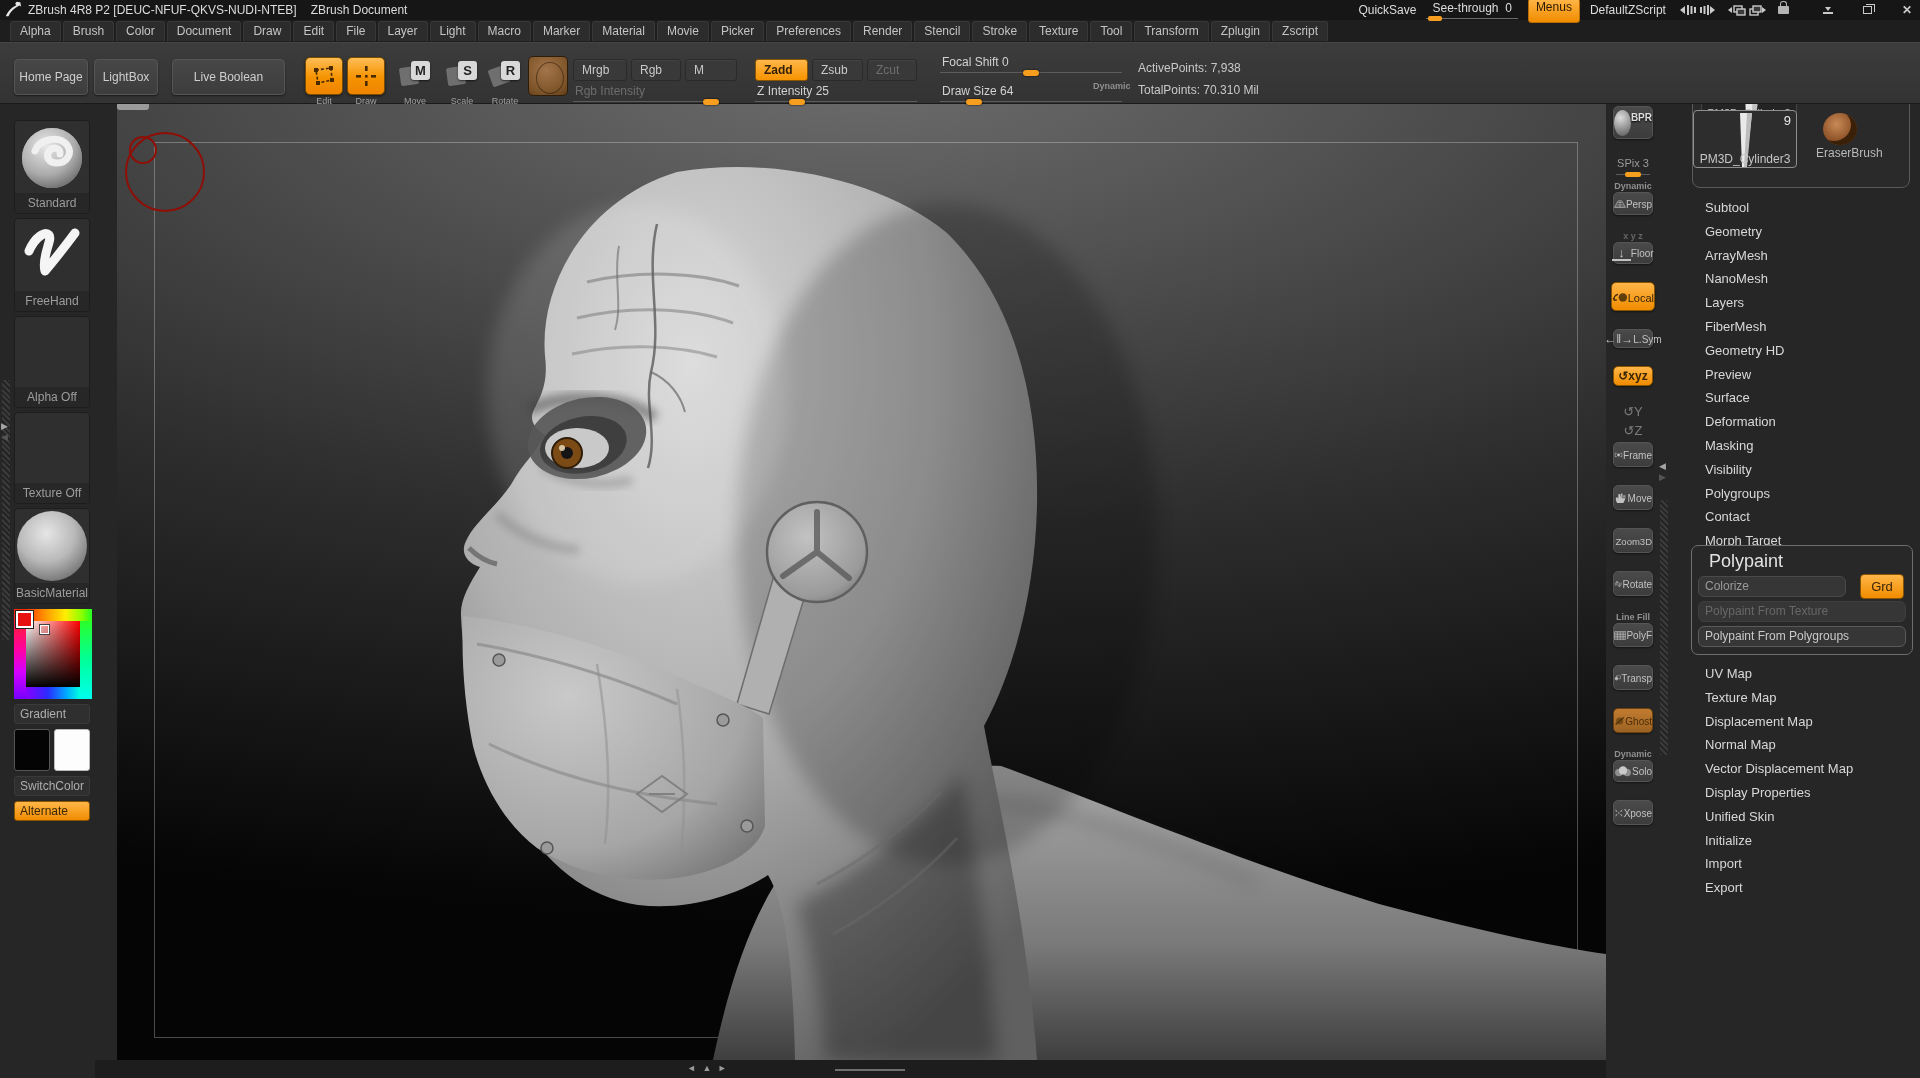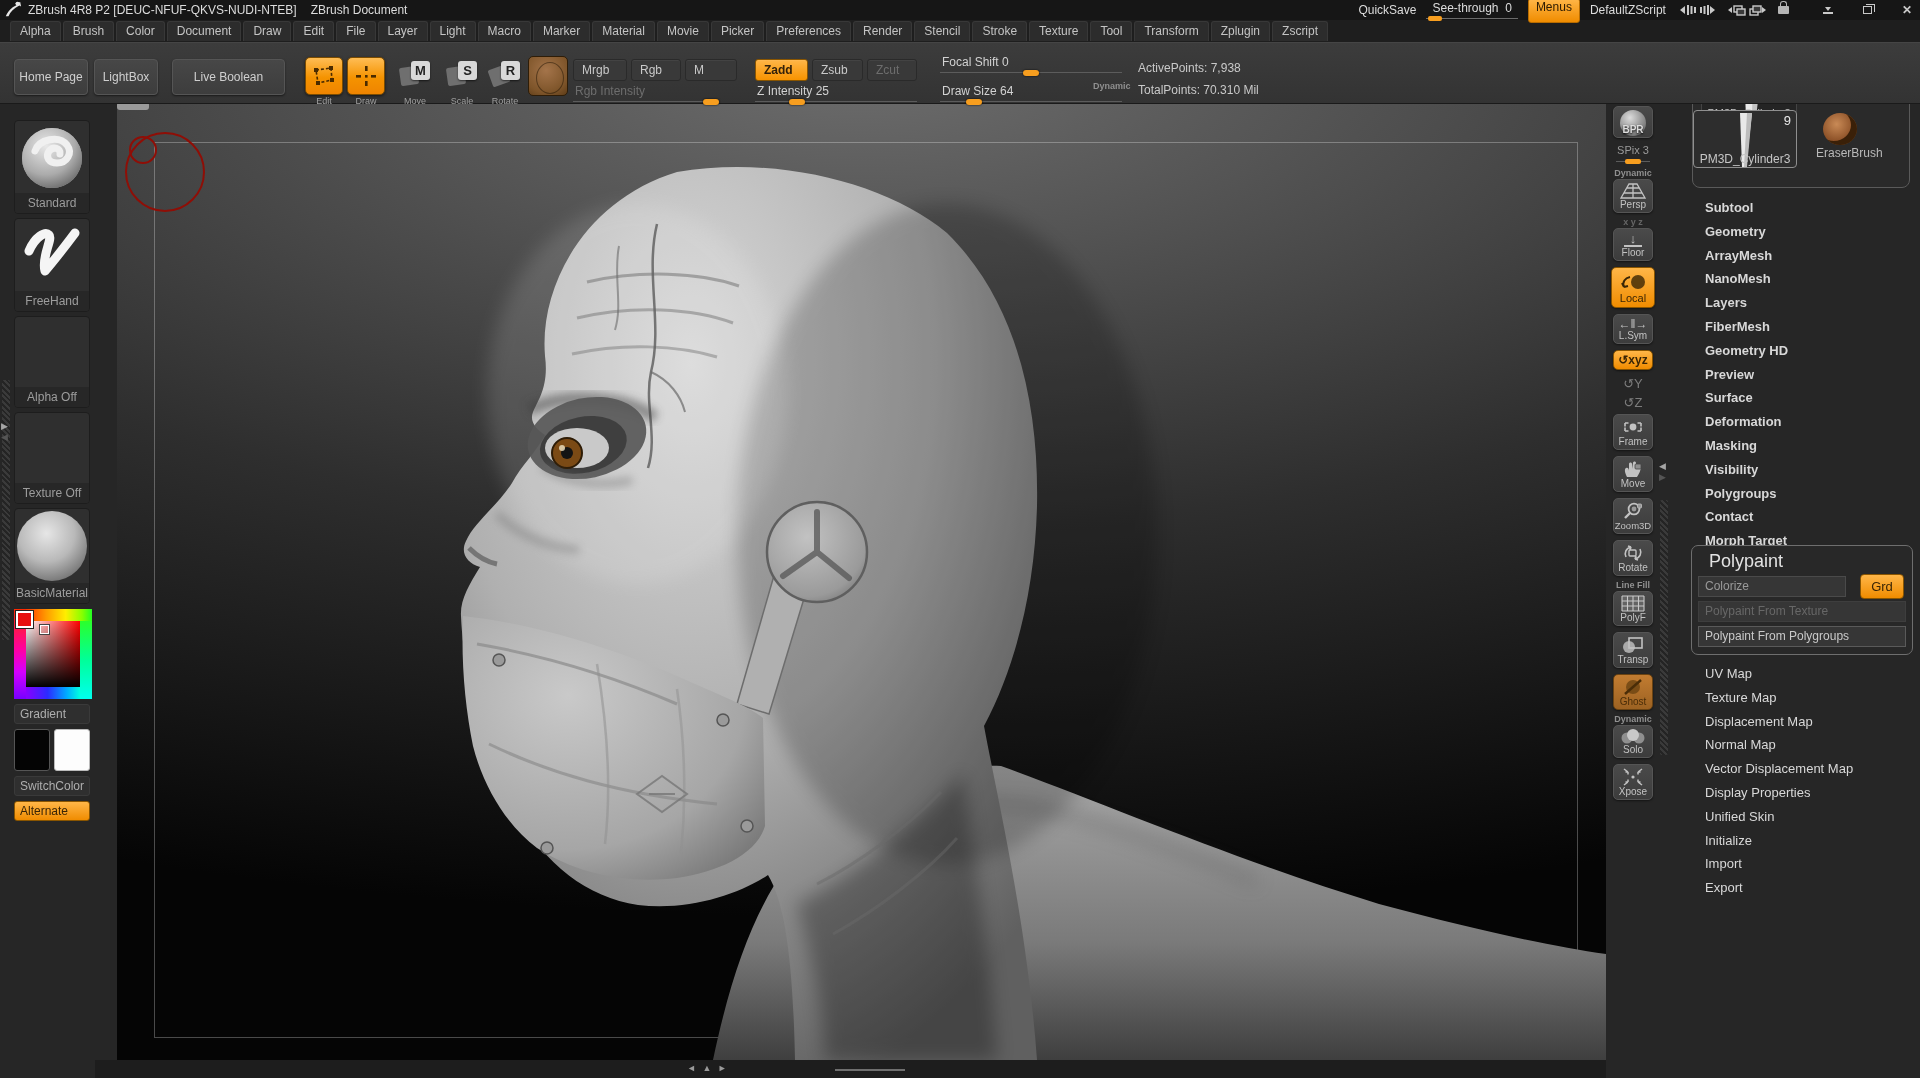--- a/index.html
+++ b/index.html
@@ -92,45 +92,45 @@
   .cursor-ring { position:absolute; border-radius:50%; border:2px solid #8f0e06; }
   #canvas-hscroll { position:absolute; left:117px; top:102px; width:32px; height:8px; background:#9a9a9a; border-radius:3px; z-index:12; }
   #bottomstrip { position:absolute; left:95px; top:1060px; width:1511px; height:18px; background:#1d1d1d; z-index:11;
      color:#8a8a8a; }
   .bs-mark { position:absolute; top:3px; font-size:9px; letter-spacing:2px; color:#9a9a9a; }
   .bs-dash { position:absolute; top:9px; width:70px; border-top:2px solid #6f6f6f; }
 
   
   #rtoolbar { position:absolute; left:1608px; top:106px; width:50px; height:950px; z-index:30; display:flex; flex-direction:column; align-items:center; }
   .rbtn { width:40px; border-radius:5px; background:linear-gradient(#4a4a4a,#3c3c3c); border:1px solid #555;
-     color:#c2c2c2; font-size:10px; display:flex; flex-direction:column; align-items:center; justify-content:center;
-     padding:3px 0 2px; margin-bottom:6px; box-shadow:0 1px 2px rgba(0,0,0,.5); }
+     color:#c2c2c2; font-size:10px; display:flex; flex-direction:row; align-items:center; justify-content:center;
+     padding:3px 0 2px; margin-bottom:18px; box-shadow:0 1px 2px rgba(0,0,0,.5); }
   .rbtn.orange { background:linear-gradient(#ffb648,#f08c00); color:#3a2505; border-color:#8a5500; }
   .rbtn.ghost-on { background:linear-gradient(#c27c31,#9c6222); color:#4a2d08; border-color:#6b4312; }
   .rbtn .glyph { line-height:1; }
   .rtiny { font-size:9px; font-weight:bold; color:#909090; margin:-2px 0 1px; }
   .rplain { color:#9a9a9a; font-size:11px; margin-bottom:4px; display:flex; flex-direction:column; align-items:center; }
   .mini-slider { width:34px; height:4px; border-bottom:1px solid #5c5c5c; position:relative; margin:2px 0 4px; }
   .mini-slider .handle { position:absolute; left:9px; top:1px; width:16px; height:5px; background:#f79e1f; border-radius:2px; }
   .sphere-grey { width:26px; height:26px; border-radius:50%; background:radial-gradient(circle at 38% 30%, #dcdcdc, #8a8a8a 60%, #555); }
 
   
   #rpanel { position:absolute; left:1688px; top:0px; width:232px; height:1078px; background:#262626; z-index:20; color:#d6d6d6; }
   #toolbox { position:absolute; left:4px; top:16px; width:218px; height:172px; border:1px solid #5a5a5a; border-radius:8px; background:#2a2a2a; }
   .thumb-big { position:absolute; left:8px; top:4px; width:96px; height:100px; background:#242424; border:1px solid #444; border-radius:4px; overflow:hidden; }
   .thumb-cap { position:absolute; left:0; right:0; bottom:1px; font-size:11px; color:#c6c6c6; text-align:center; }
   .mini-label { position:absolute; font-size:12px; color:#b9b9b9; }
   .tool-current { position:absolute; left:5px; top:110px; width:104px; height:58px; background:#2d2d2d; border:1px solid #8f8f8f; border-radius:4px; overflow:hidden; }
   .tool-current .badge { position:absolute; right:5px; top:2px; font-size:13px; color:#e8e8e8; }
-  #toolmenu { position:absolute; left:0; top:196px; width:232px;font-weight:bold; }
+  #toolmenu { position:absolute; left:0; top:196px; width:232px; }
   .tm-item { height:23.8px; line-height:23.8px; padding-left:17px; font-size:13px; color:#d8d8d8; }
   #polypaint { position:absolute; left:3px; top:545px; width:222px; height:110px; border:1px solid #6e6e6e; border-radius:7px; background:#282828; padding:4px 6px; }
   #polypaint .title { font-size:18px; color:#e2e2e2; padding-left:11px; margin-top:1px; }
   .pp-row { position:relative; margin-top:4px; }
-  .pp-btn { background:#363636; border:1px solid #4a4a4a; border-radius:0; color:#9a9a9a; font-size:12px;
+  .pp-btn { background:#363636; border:1px solid #4a4a4a; border-radius:6px; color:#9a9a9a; font-size:12px;
      height:21px; line-height:19px; padding-left:6px; }
   .pp-btn.disabled { color:#676767; border-color:#3e3e3e; }
   .pp-btn.enabled { color:#c9c9c9; border-color:#5a5a5a; }
   .pp-colorize { width:148px; display:inline-block; }
   .pp-grd { position:absolute; right:2px; top:-2px; width:44px; height:25px; background:linear-gradient(#ffb648,#f08c00);
      border:1px solid #8a5500; border-radius:4px; color:#3a2505; font-size:13px; text-align:center; line-height:23px; }
   #toolmenu2 { position:absolute; left:0; top:662px; width:232px; }
 
   svg { display:block; }
 </style>

